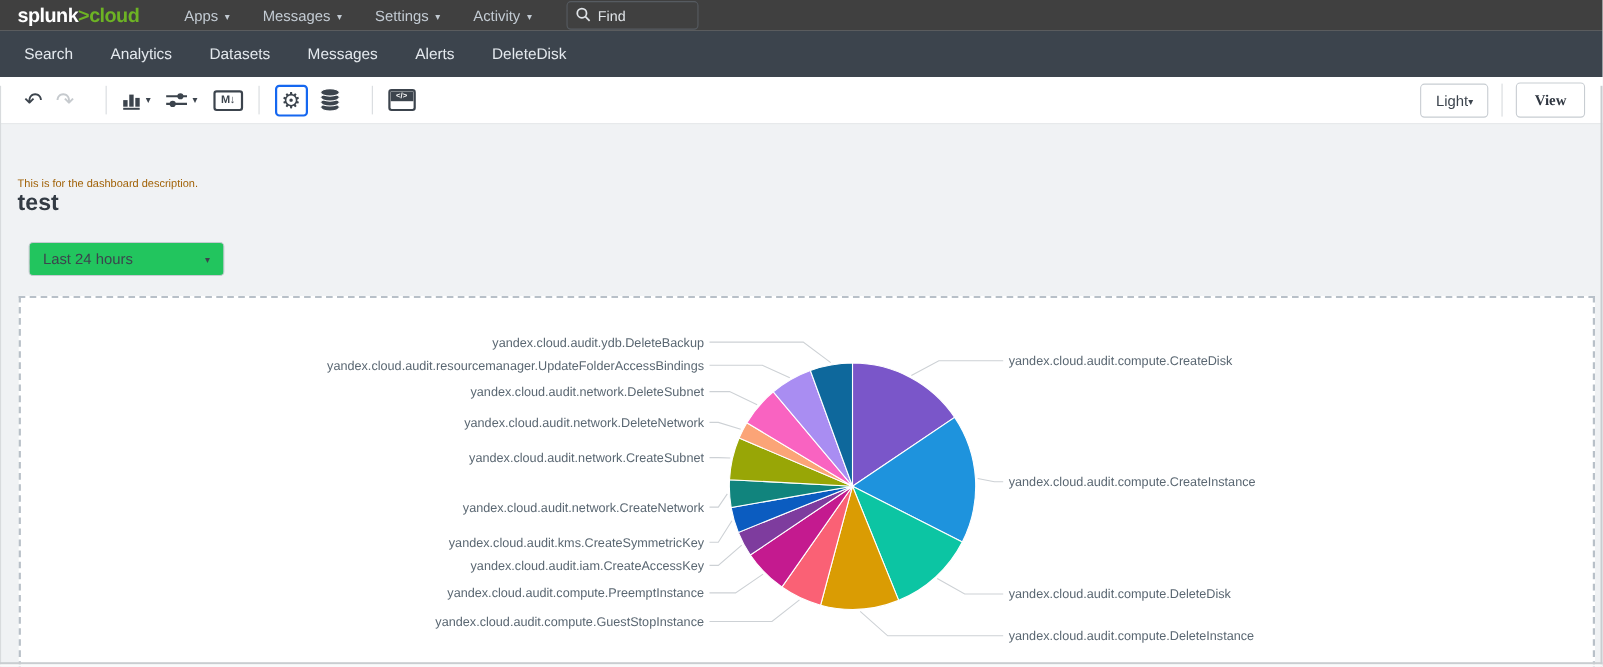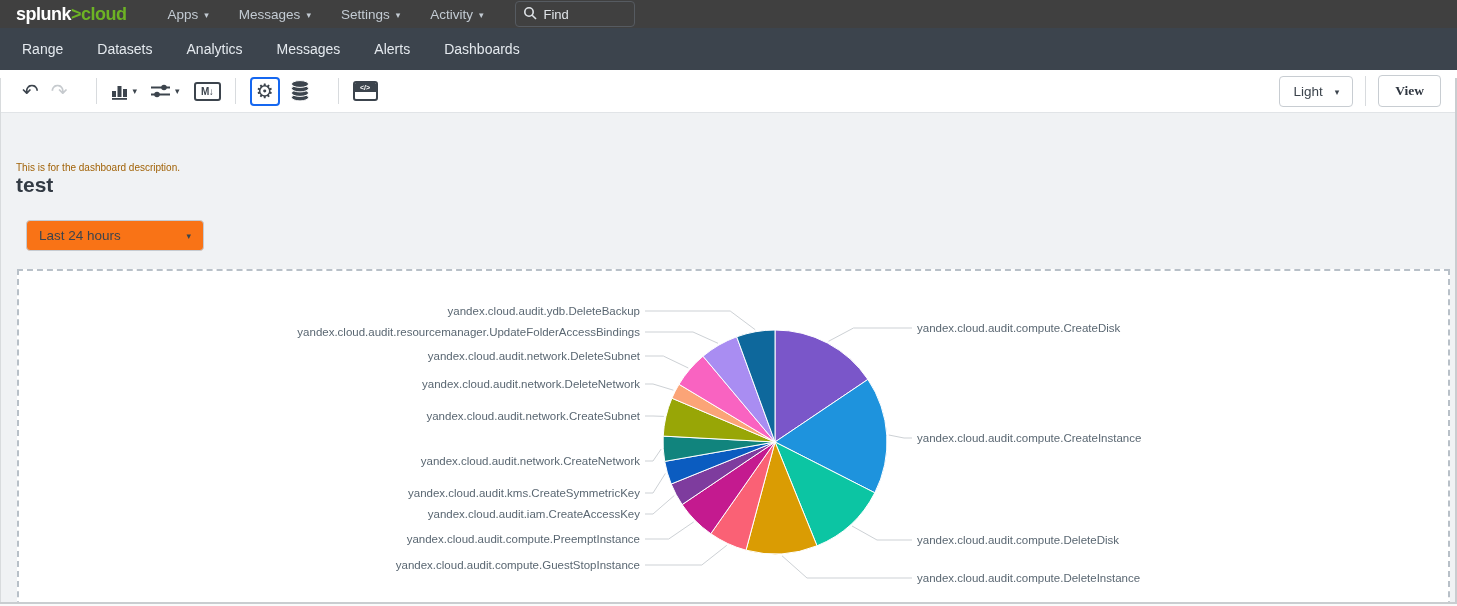--- a/index.html
+++ b/index.html
@@ -29,30 +29,30 @@
   .tb-undo { font-size:20px; margin-right:12px; }
   .tb-redo { font-size:20px; color:#C6CACE; margin-right:14px; }
   .tb-divider { width:1px; height:26px; background:#D8DBDE; margin:0 14px; }
   .tb-group { display:flex; align-items:center; gap:4px; margin-right:14px; cursor:pointer; }
   .tb-caret { font-size:9px; color:#3C444D; }
   .md-box { width:27px; height:19px; border:2px solid #3C444D; border-radius:3px; font-size:10px; font-weight:700; color:#3C444D; display:flex; align-items:center; justify-content:center; letter-spacing:-0.5px; }
   .gear-btn { width:30px; height:29px; border:2px solid #1567F0; border-radius:4px; display:flex; align-items:center; justify-content:center; font-size:20px; color:#3C444D; margin-right:10px; cursor:pointer; background:#fff; }
   .code-box { width:25px; height:20px; border:2px solid #3C444D; border-radius:3px; overflow:hidden; }
   .code-box .code-strip { height:9px; background:#3C444D; color:#FFF; font-size:7px; font-weight:700; display:flex; align-items:center; justify-content:center; letter-spacing:0; }
   .tb-right { margin-left:auto; display:flex; align-items:center; }
-  .btn { border:1px solid #C8CDD2; border-radius:4px; background:#FFF; color:#3C444D; font-size:13.5px; padding:7px 13px; display:flex; align-items:center; gap:12px; cursor:pointer; font-family:"Liberation Sans", sans-serif;text-align:center; }
+  .btn { border:1px solid #C8CDD2; border-radius:4px; background:#FFF; color:#3C444D; font-size:13.5px; padding:7px 13px; display:flex; align-items:center; gap:0; cursor:pointer; font-family:"Liberation Sans", sans-serif;text-align:center; }
   .btn-view { font-weight:700; color:#2F3640; padding:7px 16px;font-family:Liberation Serif, serif; }
   .tb-right-div { width:1px; height:30px; background:#D8DBDE; margin:0 12px; }
 
   
   .content { position:absolute; left:0; right:0; top:122px; bottom:0; background:#F0F2F4; }
   .dash-title { position:absolute; left:16px; top:11px; font-size:21px; font-weight:700; color:#333B44;margin-top:40px; }
   .dash-desc { position:absolute; left:16px; top:40px; font-size:10px; color:#a16207; }
   .gtr-label { position:absolute; left:26px; top:77px; font-size:13px; color:#3C444D;margin-top:32px; }
-  .gtr-select { position:absolute; left:26px; top:98px; width:178px; height:31px; background:#f97316; border:1px solid #C6CBD1; border-radius:4px; display:flex; align-items:center; padding:0 12px; font-size:13.5px; color:#3C444D; cursor:pointer; }
+  .gtr-select { position:absolute; left:26px; top:98px; width:178px; height:31px; background:#22c55e; border:1px solid #C6CBD1; border-radius:4px; display:flex; align-items:center; padding:0 12px; font-size:13.5px; color:#3C444D; cursor:pointer; }
   .gtr-select .caret { margin-left:auto; color:#3C444D; }
 
   .panel { position:absolute; left:17px; top:147px; width:1433px; height:600px; background:#FFFFFF; border:2px dashed #B8C0C8; }
   .panel svg { display:block; }
   .panel text { font-size:11.5px; fill:#5A6772; font-family:"Liberation Sans", sans-serif; }
 
   
   .win-edge-right { position:absolute; top:78px; bottom:0; left:1455px; width:1.5px; background:#C9CDD0; z-index:20; }
   .win-edge-left { position:absolute; top:78px; bottom:0; left:0; width:1px; background:#D8DBDD; z-index:20; }
   .win-bottom { position:absolute; left:0; right:0; top:602px; height:1.5px; background:#C9CDD0; z-index:20; }
@@ -86,26 +86,26 @@
       <svg width="15" height="15" viewBox="0 0 15 15">
           <circle cx="6" cy="6" r="4.2" fill="none" stroke="#E0E4E8" stroke-width="1.6"></circle>
           <line x1="9.2" y1="9.2" x2="13" y2="13" stroke="#E0E4E8" stroke-width="1.6"></line>
         </svg>
     </span>
     <input class="find-input" type="text" placeholder="Find" style="">
   </div>
 </header>
 
 <nav class="navbar">
-  <div class="nav-item">Range</div>
+  <div class="nav-item">Search</div>
+  <div class="nav-item">Analytics</div>
   <div class="nav-item">Datasets</div>
-  <div class="nav-item">Analytics</div>
   <div class="nav-item">Messages</div>
   <div class="nav-item">Alerts</div>
-  <div class="nav-item">Dashboards</div>
+  <div class="nav-item">DeleteDisk</div>
 </nav>
 
 <div class="toolbar">
   <span class="tb-icon tb-undo">↶</span>
   <span class="tb-icon tb-redo">↷</span>
   <span class="tb-divider"></span>
 
   <span class="tb-group">
     <span class="tb-icon">
       <svg width="18" height="17" viewBox="0 0 18 17">

